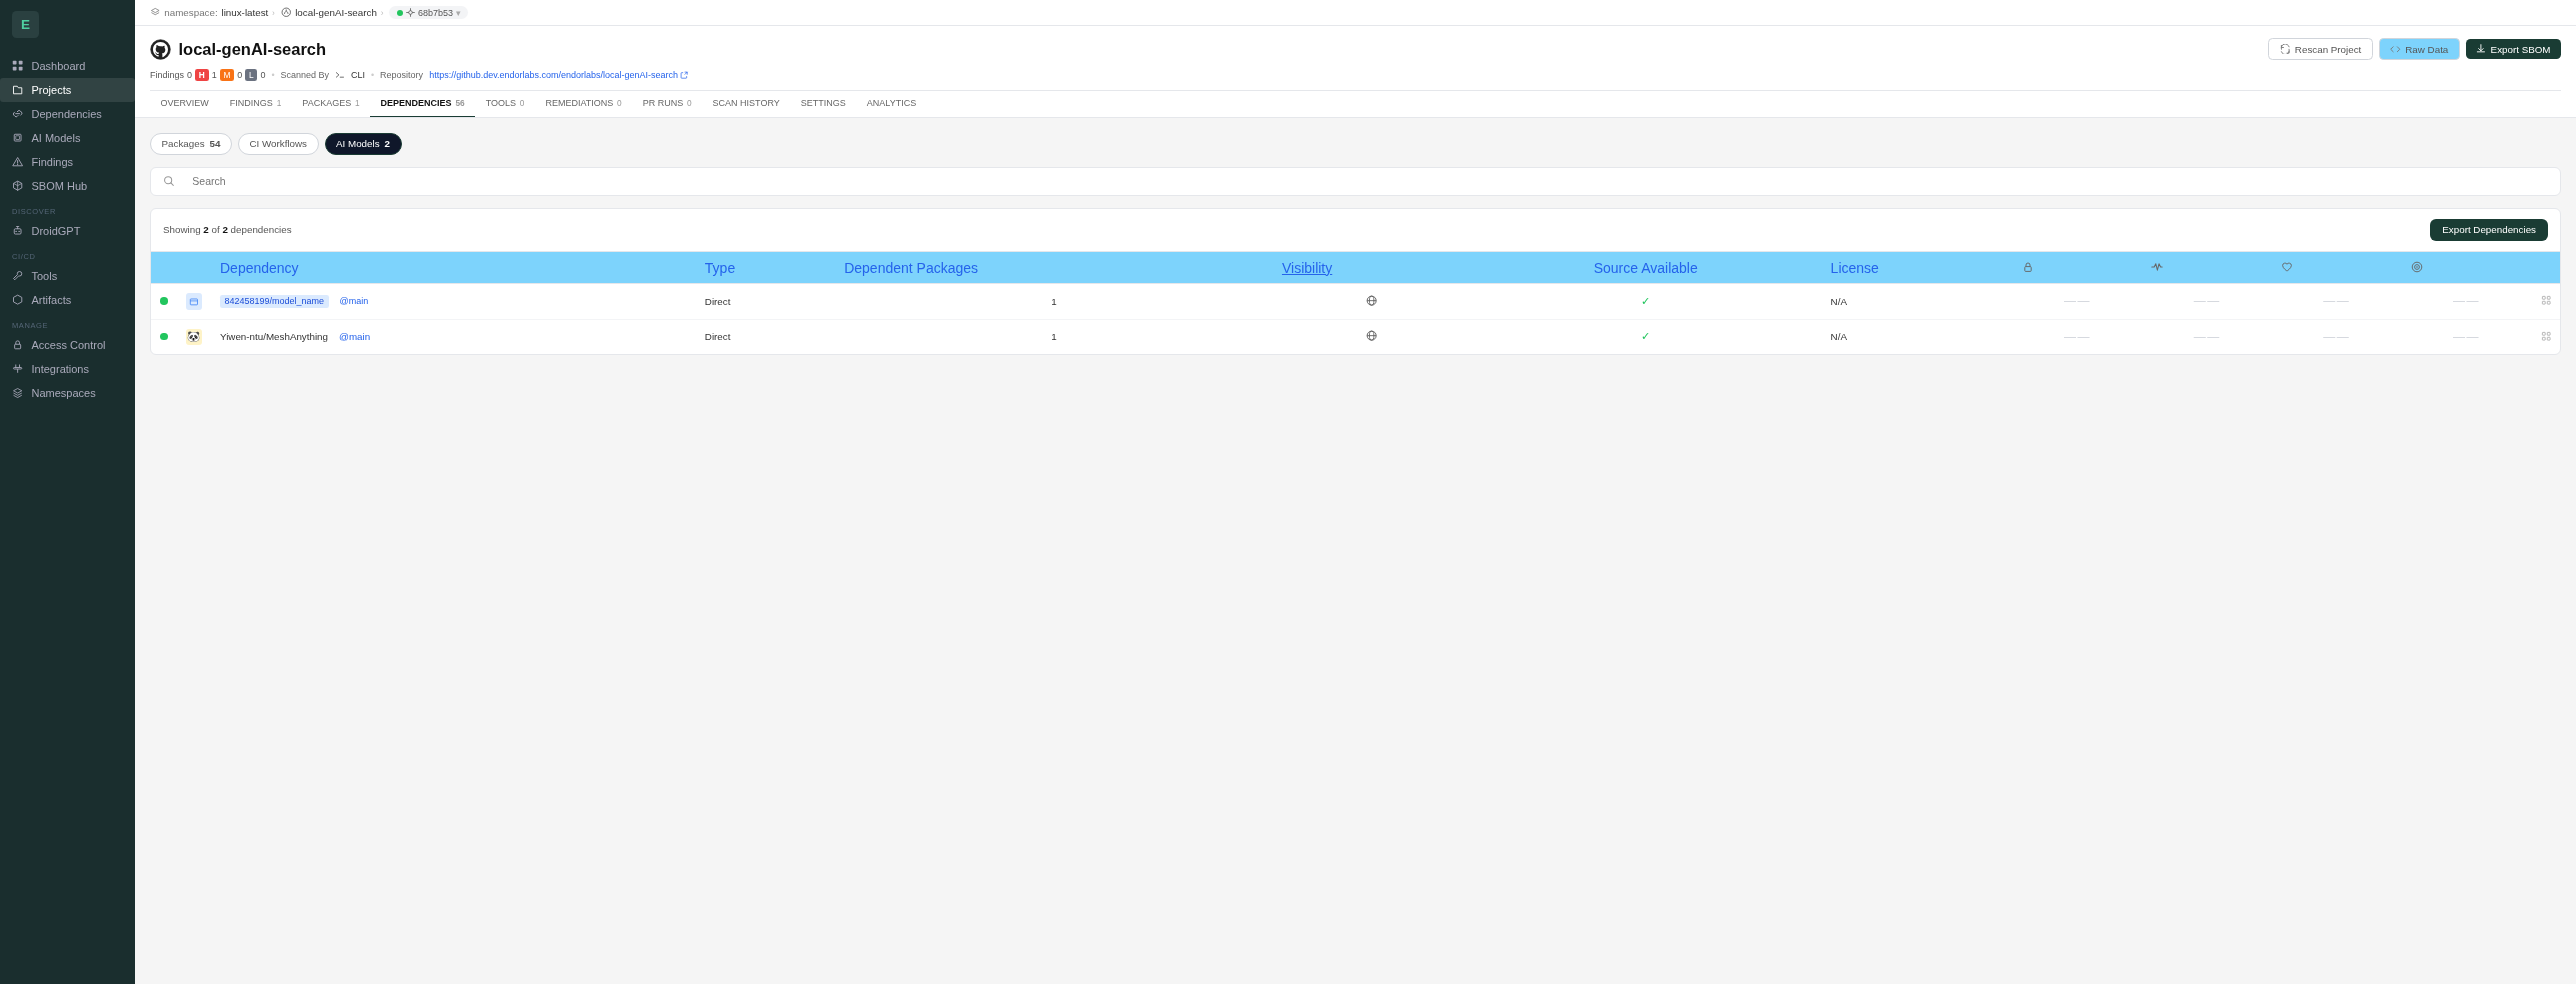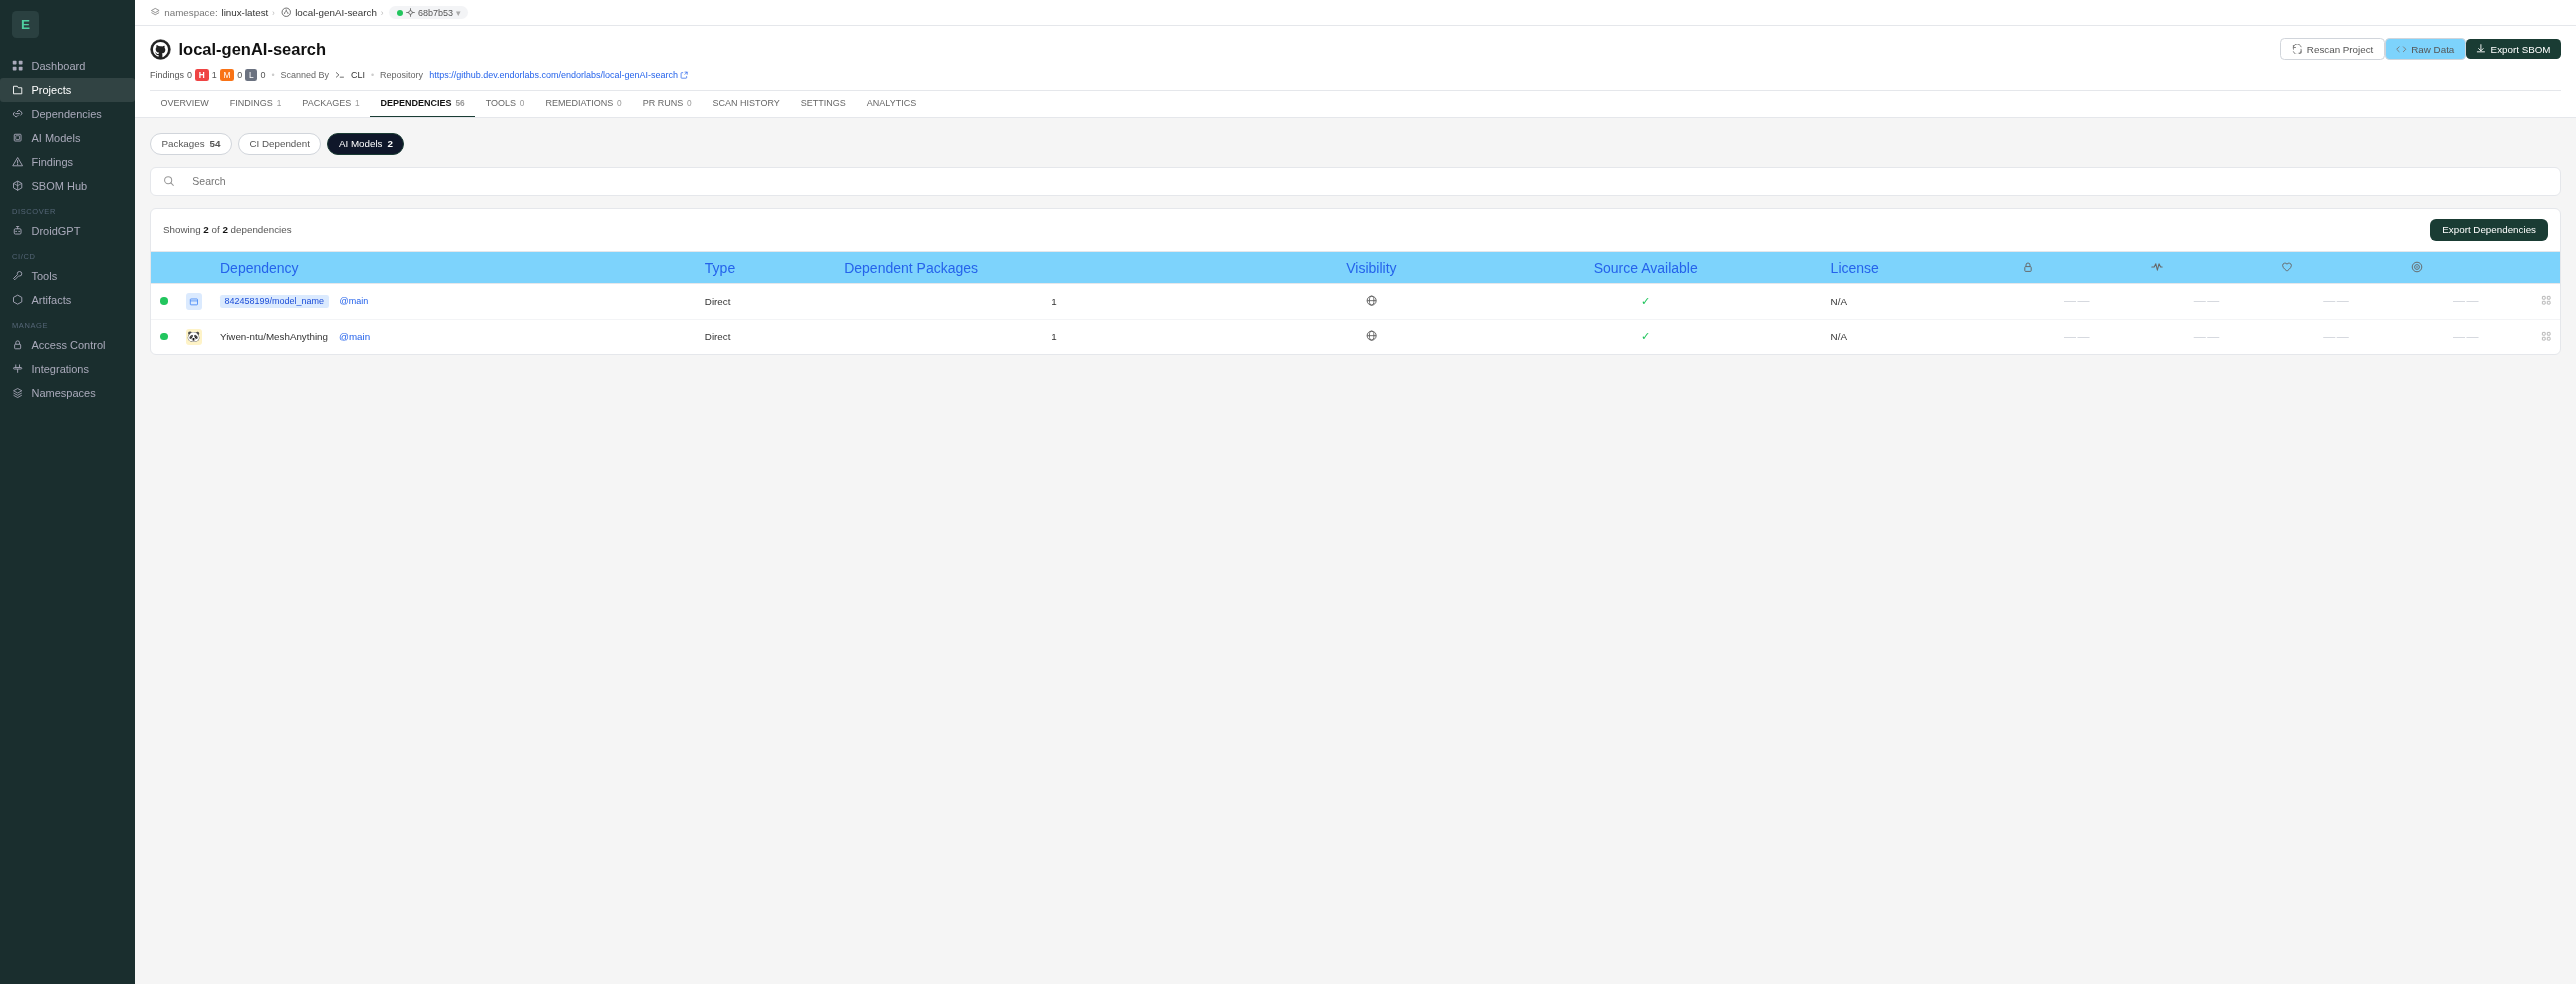--- a/index.html
+++ b/index.html
@@ -88,21 +88,21 @@
     }
     .findings-badge {
       display: flex; align-items: center; gap: 3px;
       font-size: 9px; color: #555;
     }
     .badge-H { background: #ef4444; color: #fff; border-radius: 2.3px; padding: 0.8px 3.8px; font-size: 8.3px; font-weight: 600; }
     .badge-M { background: #f97316; color: #fff; border-radius: 2.3px; padding: 0.8px 3.8px; font-size: 8.3px; }
     .badge-L { background: #6b7280; color: #fff; border-radius: 2.3px; padding: 0.8px 3.8px; font-size: 8.3px; }
     .meta-dot { color: #ccc; }
     .repo-link { color: #2563eb; text-decoration: none; display: flex; align-items: center; gap: 2.3px; }
-    .header-actions { display: flex; gap: 0; align-items: center; }
+    .header-actions { display: flex; gap: 6px; align-items: center; }
     .btn-rescan {
       display: flex; align-items: center; gap: 4.5px;
       border: 0.8px solid #d1d5db; border-radius: 4.5px;
       padding: 4.5px 10.5px; background: #fff; cursor: pointer;
       font-size: 9.8px; color: #555;
     }
     .btn-raw {
       display: flex; align-items: center; gap: 4.5px;
       border: 0.8px solid #d1d5db; border-radius: 4.5px;
       padding: 4.5px 10.5px; background: #7dd3fc; cursor: pointer;
@@ -464,21 +464,21 @@
   </div>
 
   <div class="content">
 
     <div class="sub-tabs">
       <button class="sub-tab">
         <span>Packages</span>
         <span class="sub-tab-count">54</span>
       </button>
       <button class="sub-tab">
-        <span>CI Dependent</span>
+        <span>CI Workflows</span>
       </button>
       <button class="sub-tab active">
         <span>AI Models</span>
         <span class="sub-tab-count">2</span>
       </button>
     </div>
 
     <div class="search-box">
       <svg width="12" height="12" viewBox="0 0 15 15" fill="none">
           <circle cx="6.5" cy="6.5" r="4.5" stroke="#999" stroke-width="1.3"></circle>
@@ -507,21 +507,21 @@
             <th style="width:24px;"></th>
             <th>
               <span>Dependency</span>
             </th>
             <th>
               <span>Type</span>
             </th>
             <th style="text-align:left;">
               <span>Dependent Packages</span>
             </th>
-            <th style="text-align:center;">
+            <th style="text-decoration:underline;">
               <span>Visibility</span>
             </th>
             <th style="text-align:center;">
               <span>Source Available</span>
             </th>
             <th>
               <span>License</span>
             </th>
             <th class="th-icon">
               <svg width="12" height="12" viewBox="0 0 15 15" fill="none">

